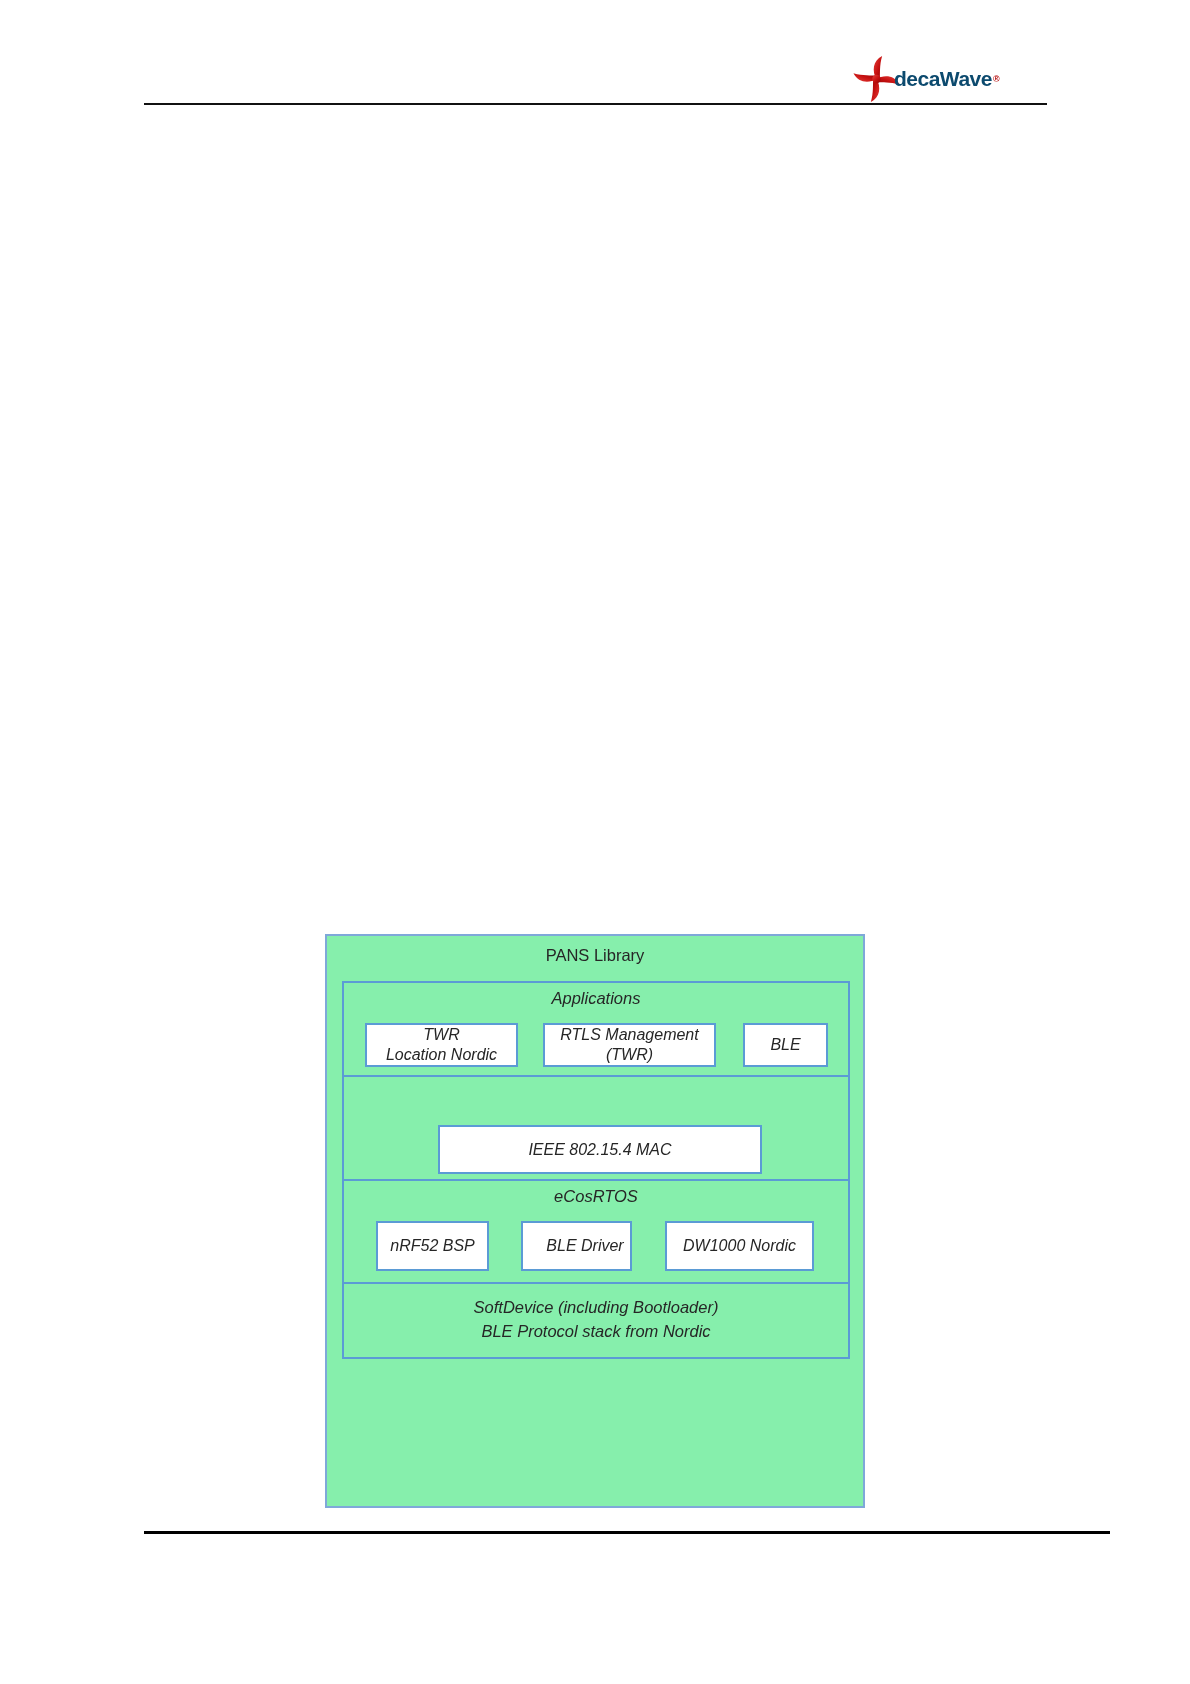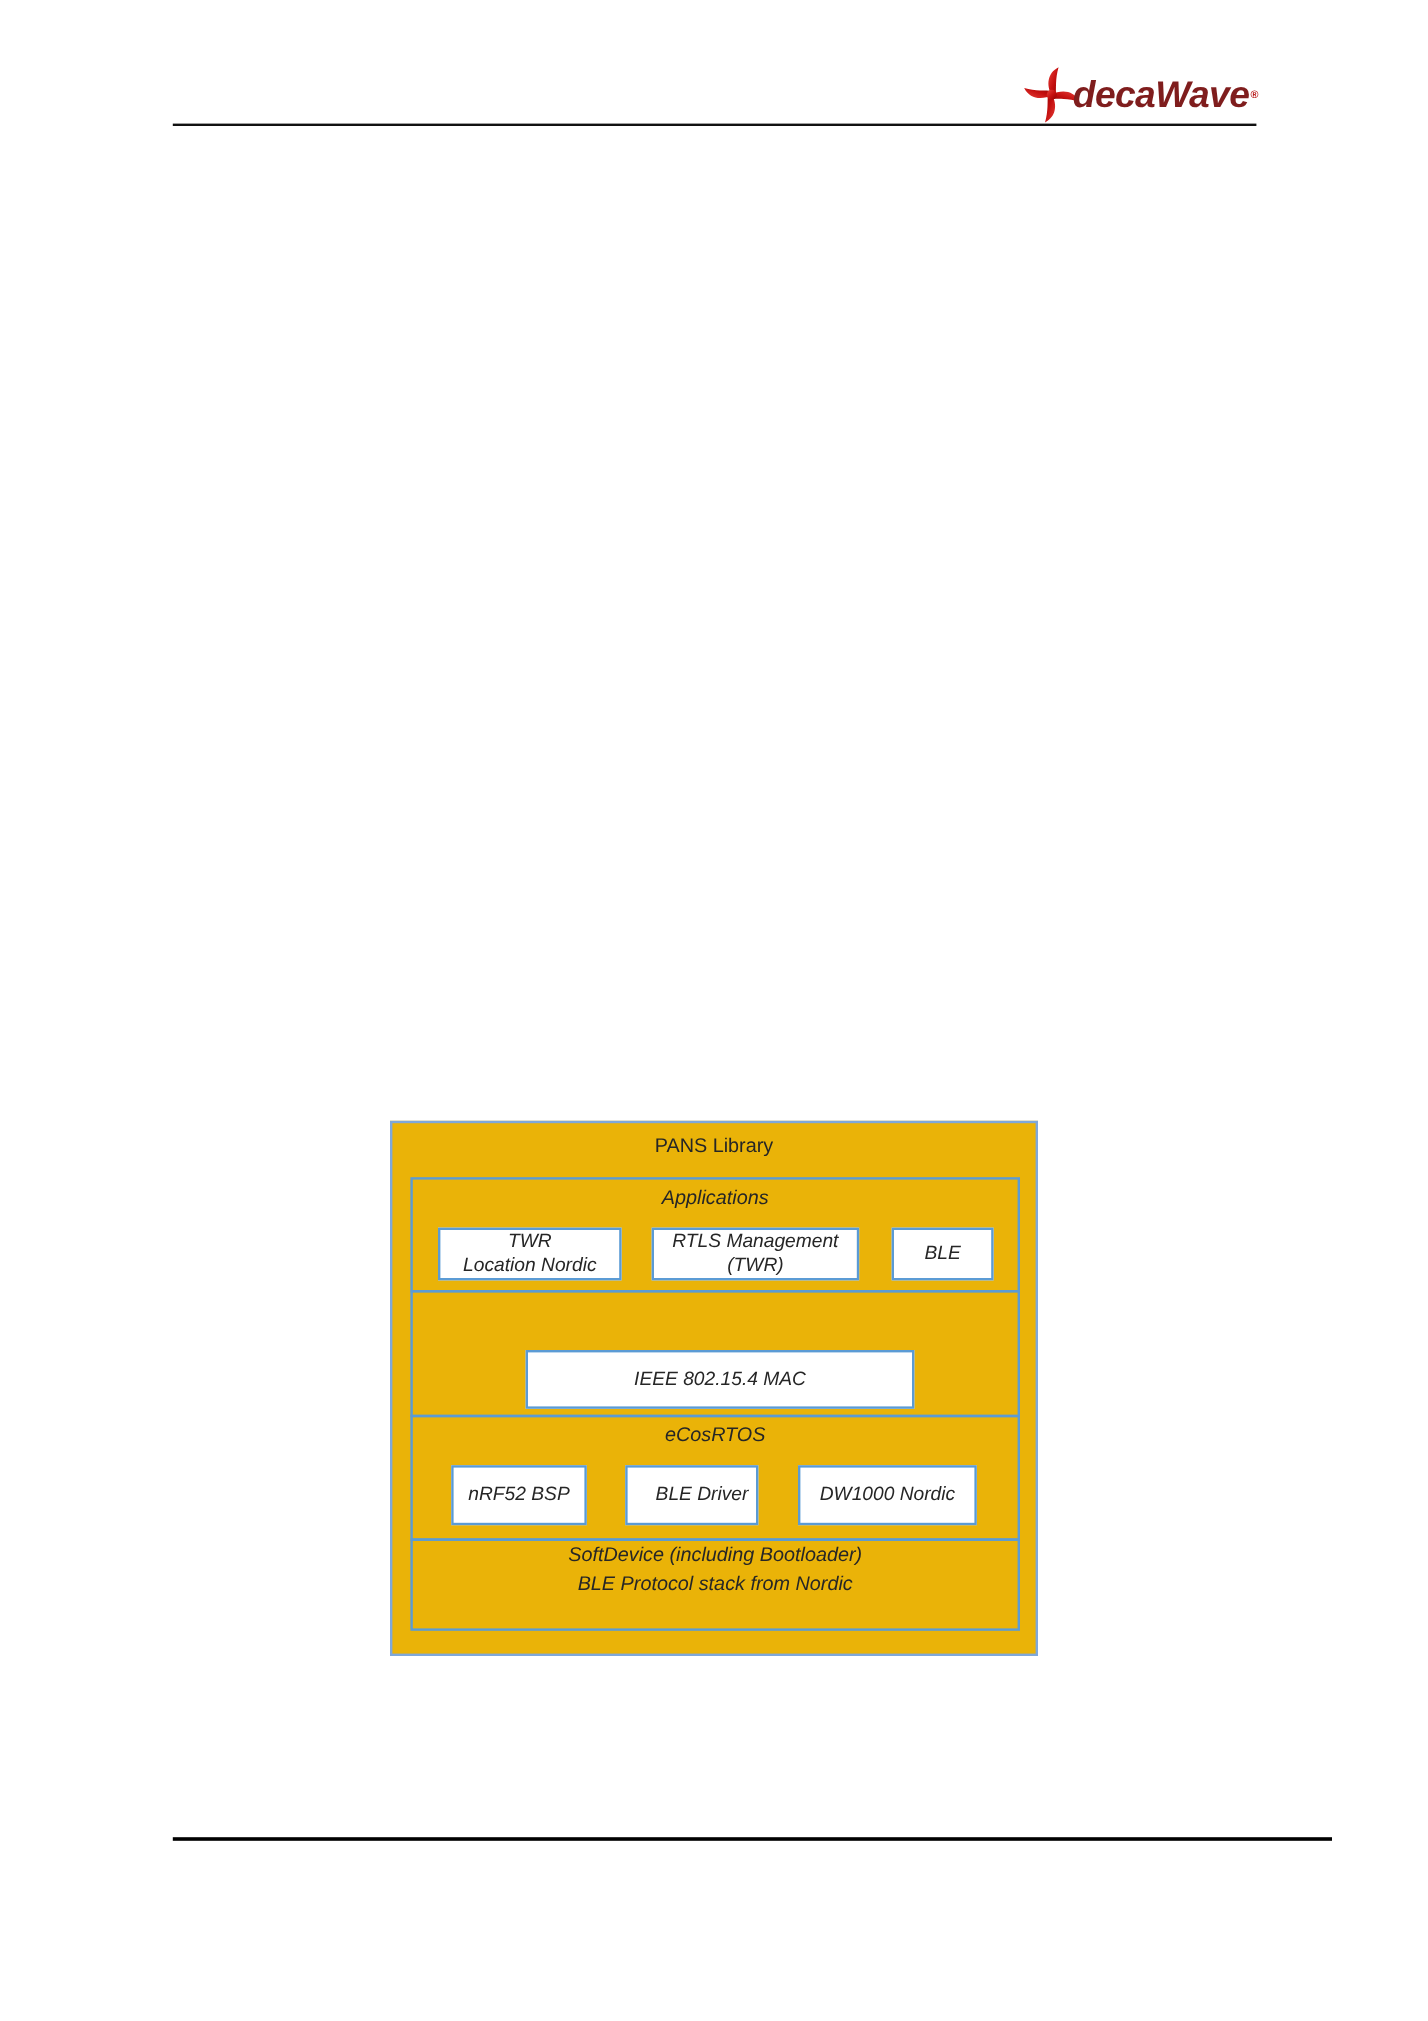--- a/index.html
+++ b/index.html
@@ -2,32 +2,32 @@
 <html><head>
 <meta charset="utf-8">
 <style>
   html,body{margin:0;padding:0;background:#ffffff;}
   body{font-family:"Liberation Sans", sans-serif;color:#262626;}
   .page{position:relative;width:1190px;height:1684px;background:#ffffff;overflow:hidden;}
 
   
   .logo{position:absolute;left:853px;top:54px;display:flex;align-items:center;}
   .logo-icon{width:47px;height:49px;display:block;}
-  .logo-text{font-size:31px;font-weight:bold;font-style:italic;letter-spacing:-0.5px;
-             color:#7f1d1d;margin-left:-6px;line-height:1;}
+  .logo-text{font-size:21px;font-weight:bold;letter-spacing:-0.5px;
+             color:#0c4a6e;margin-left:-6px;line-height:1;}
   .logo-reg{font-size:9px;font-weight:bold;color:#b50d0d;vertical-align:super;
             font-style:normal;margin-left:1px;}
   .header-rule{position:absolute;left:144px;top:103px;width:903px;height:1.5px;background:#111111;}
 
   
   .footer-rule{position:absolute;left:144px;top:1531px;width:966px;height:2.5px;background:#000000;}
 
   
-  .outer-box{position:absolute;left:325px;top:934px;width:540px;height:446px;
-             border:2px solid #7fa8d9;box-sizing:border-box;background:#eab308;}
+  .outer-box{position:absolute;left:325px;top:934px;width:540px;height:574px;
+             border:2px solid #7fa8d9;box-sizing:border-box;background:#86efac;}
   .outer-title{text-align:center;padding-top:10px;font-size:16.5px;}
 
   .section{position:absolute;left:15px;width:508px;border:2px solid #5b9bd5;
            box-sizing:border-box;background:transparent;font-style:italic;}
   .sec-app {top:45px;height:96px;}
   .sec-iot {top:139px;height:106px;}
   .sec-ecos{top:243px;height:105px;}
   .sec-soft{top:346px;height:77px;}
   .section-title{text-align:center;padding-top:6px;font-size:16.5px;}
 
@@ -35,21 +35,21 @@
         display:flex;flex-direction:column;align-items:center;justify-content:center;
         font-size:16px;line-height:20px;text-align:center;background:#ffffff;}
   .b-twr {left:21px; top:40px;width:153px;height:44px;}
   .b-rtls{left:199px;top:40px;width:173px;height:44px;}
   .b-ble {left:399px;top:40px;width:85px; height:44px;}
   .b-mac {left:94px; top:48px;width:324px;height:49px;}
   .b-bsp {left:32px; top:40px;width:113px;height:50px;}
   .b-bled{left:177px;top:40px;width:111px;height:50px;padding-left:17px;}
   .b-dw  {left:321px;top:40px;width:149px;height:50px;}
 
-  .soft-lines{text-align:center;font-size:16.5px;line-height:24px;}
+  .soft-lines{padding-top:11px;text-align:center;font-size:16.5px;line-height:24px;}
   .soft-lines span{display:block;}
 </style>
 </head>
 <body>
 
 <div class="page">
 
   <div class="logo">
     <svg class="logo-icon" viewBox="0 0 100 100" xmlns="http://www.w3.org/2000/svg" aria-hidden="true">
       <defs>

